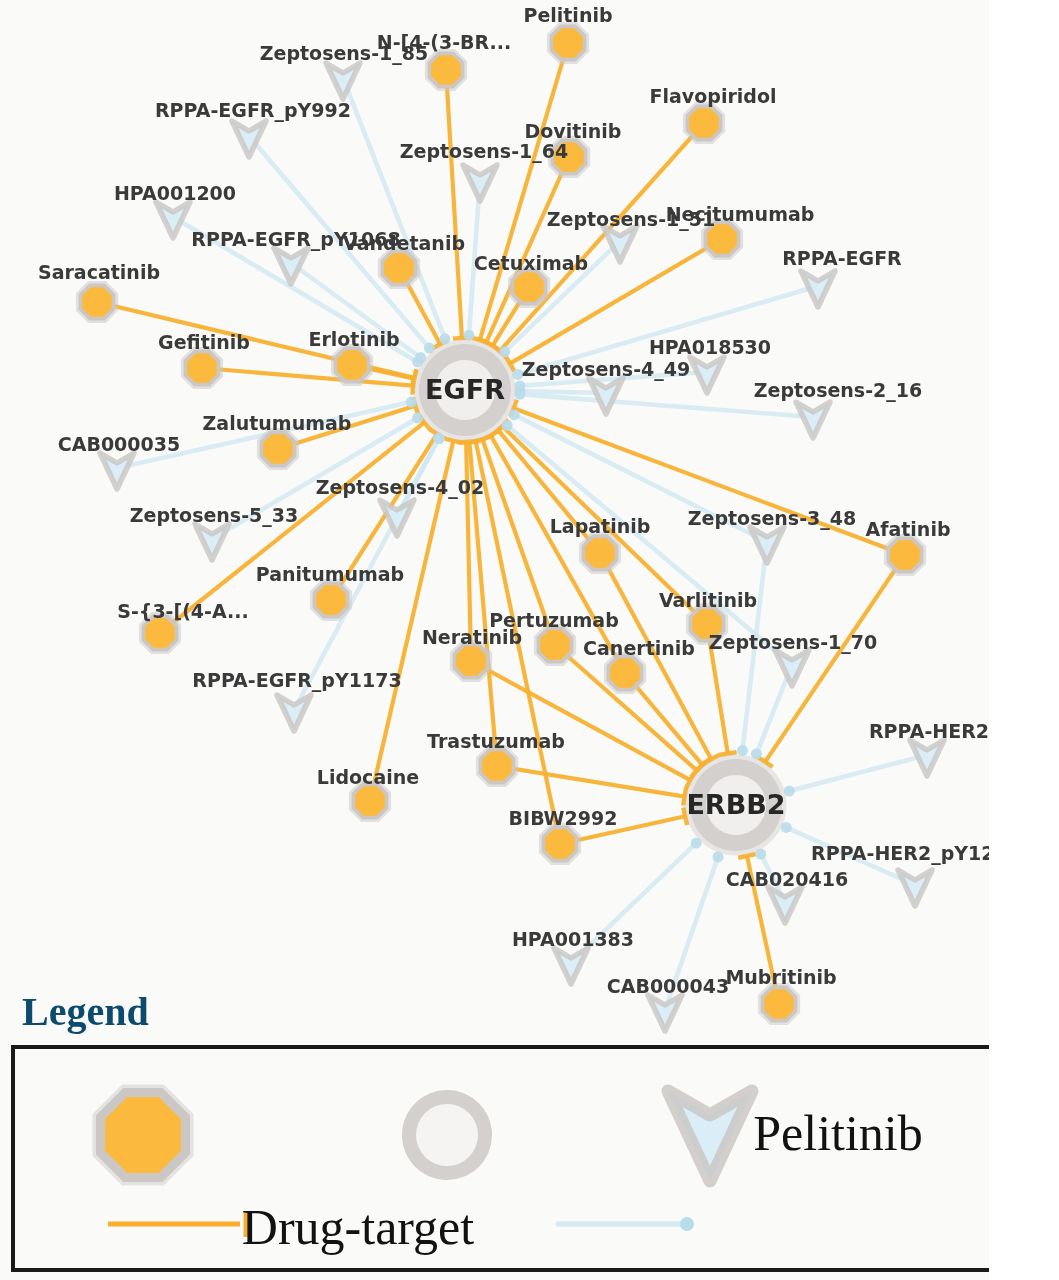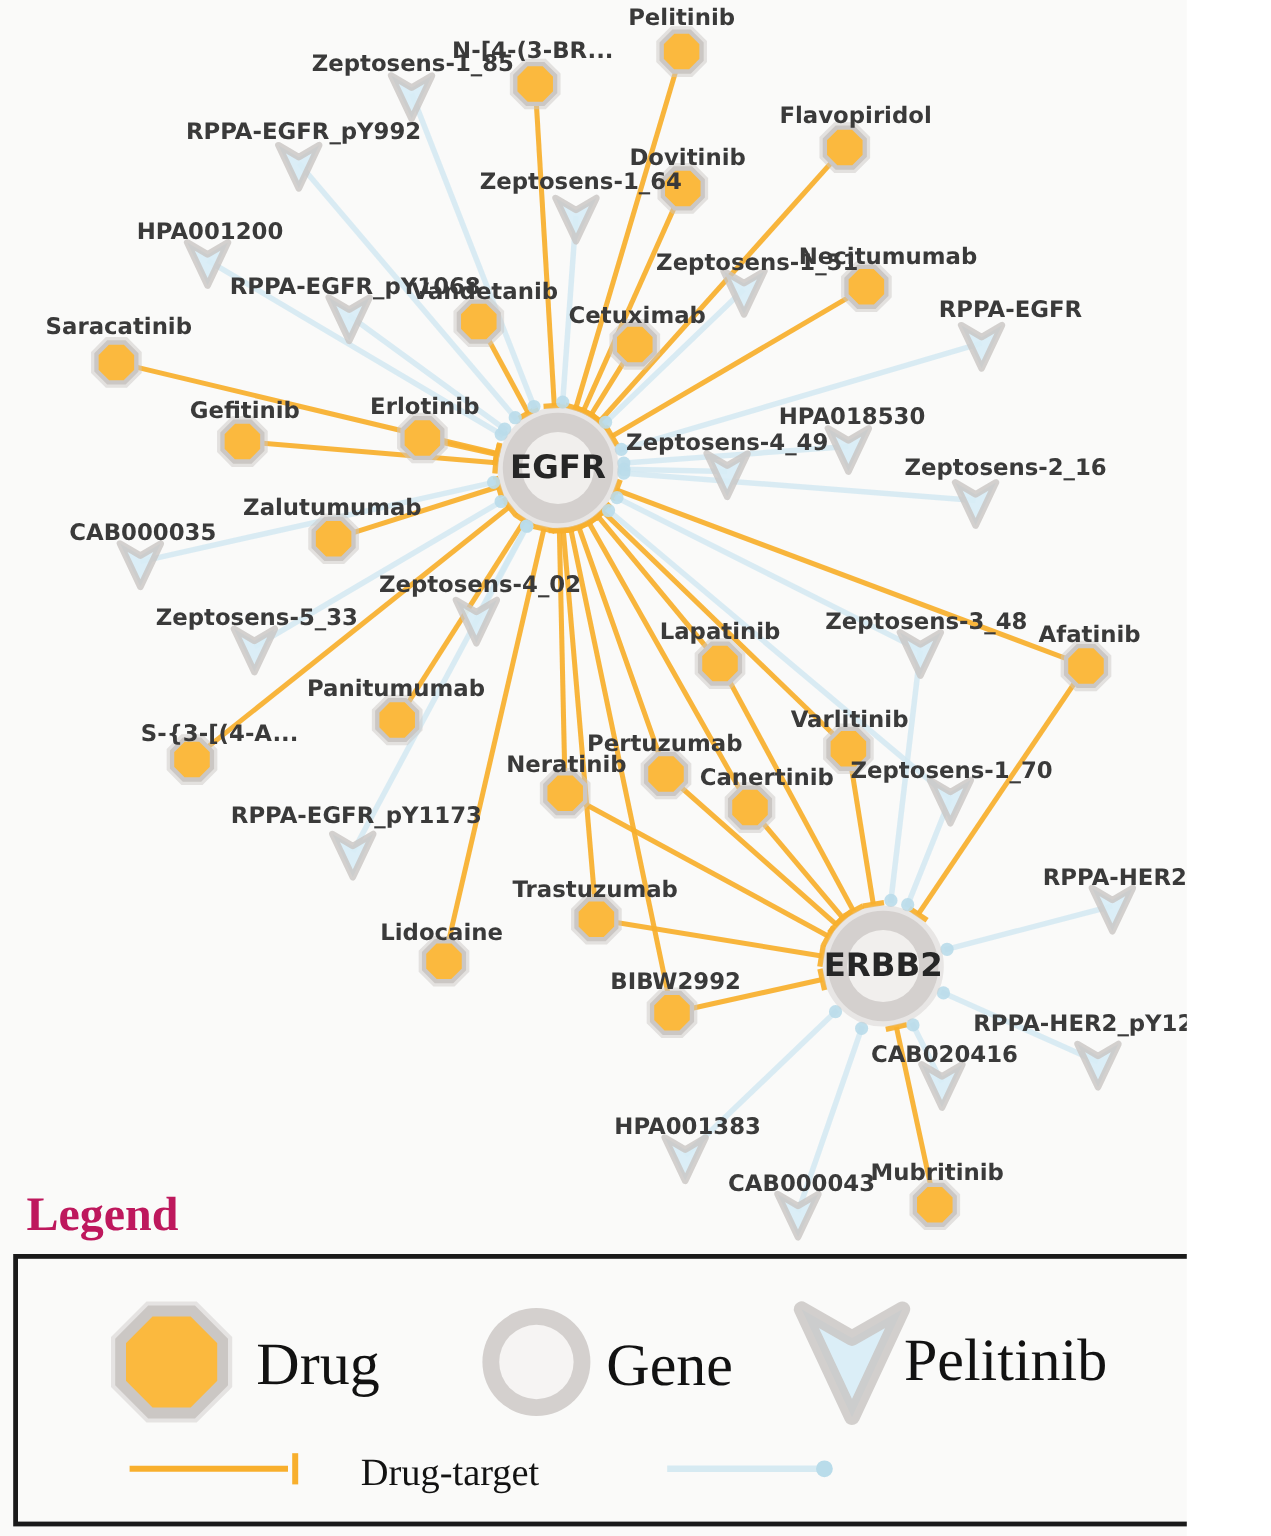--- a/index.html
+++ b/index.html
@@ -1,26 +1,26 @@
 <!DOCTYPE html>
 <html><head>
 <meta charset="utf-8">
 <style>
   html,body{margin:0;padding:0;background:#ffffff;}
   .stage{position:relative;width:989px;height:1280px;background:#FAFAF9;overflow:hidden;
          font-family:"DejaVu Sans",sans-serif;}
   #graph-svg{position:absolute;left:0;top:0;}
   .legend-title{position:absolute;left:22px;top:990px;font-family:"Liberation Serif",serif;
-                font-weight:bold;font-size:40px;color:#be185d;line-height:1.1;}
+                font-weight:bold;font-size:40px;color:#0c4a6e;line-height:1.1;}
   .legend-box{position:absolute;left:11px;top:1045px;width:1037px;height:227px;
               box-sizing:border-box;border:4px solid #1a1a1a;}
   .lgtxt{position:absolute;transform:translate(-50%,-50%);white-space:nowrap;
          font-family:"Liberation Serif",serif;color:#121212;}
   .lg-big{font-size:50px;}
-  .lg-mid{font-size:32px;margin-left:17px;}
+  .lg-mid{font-size:50px;}
   svg text.nlabel{font-family:"DejaVu Sans",sans-serif;font-weight:bold;font-size:19px;fill:#3a3a3a;}
   svg text.glabel{font-family:"DejaVu Sans",sans-serif;font-weight:bold;font-size:27px;fill:#262626;}
 </style>
 </head>
 <body>
 
 <div class="stage">
   <svg id="graph-svg" width="1059" height="1280" viewBox="0 0 1059 1280">
       <g>
         <line x1="568" y1="43" x2="479.79704809962834" y2="340.14975057698024" stroke="#F8AF2D" stroke-width="4.2" stroke-opacity="0.93"></line>
@@ -359,17 +359,15 @@
         <line x1="246" y1="1211" x2="246" y2="1237" stroke="#F8AF2D" stroke-width="5"></line>
         <line x1="556" y1="1224" x2="682" y2="1224" stroke="#D2E8F1" stroke-width="5.5" stroke-opacity="0.9"></line>
         <circle cx="687" cy="1224" r="7" fill="#B9DCEA"></circle>
       </g>
     </svg>
 
   <div class="legend-title">Legend</div>
 
   <div class="legend-box"></div>
 
-  <span class="lgtxt lg-big" style="left:265px;top:1136px;">Drug</span>
-  <span class="lgtxt lg-big" style="left:558px;top:1137px;">Gene</span>
   <span class="lgtxt lg-big" style="left:838px;top:1133px;">Pelitinib</span>
   <span class="lgtxt lg-mid" style="left:358px;top:1227px;">Drug-target</span>
 </div>
 
 </body></html>

